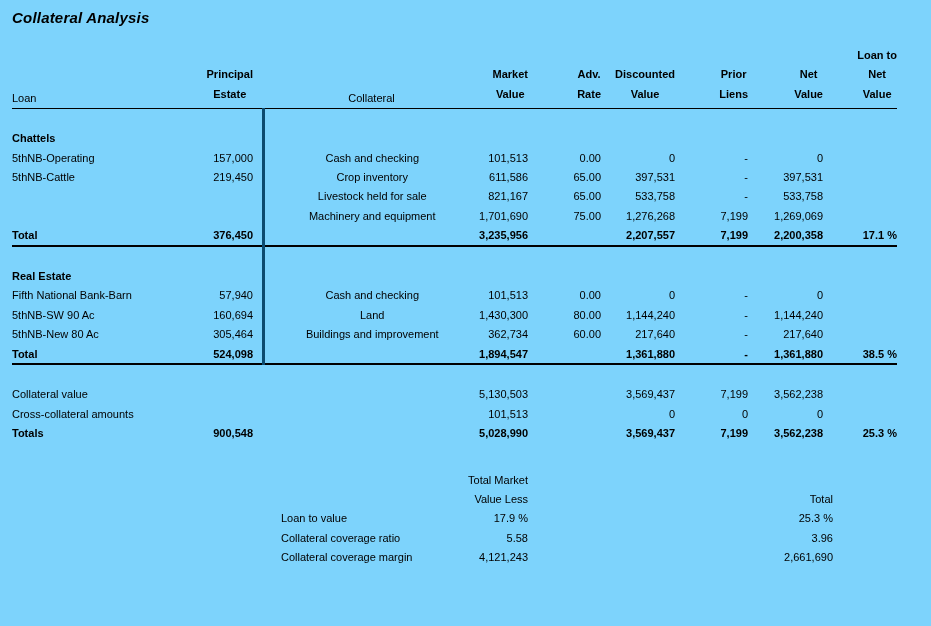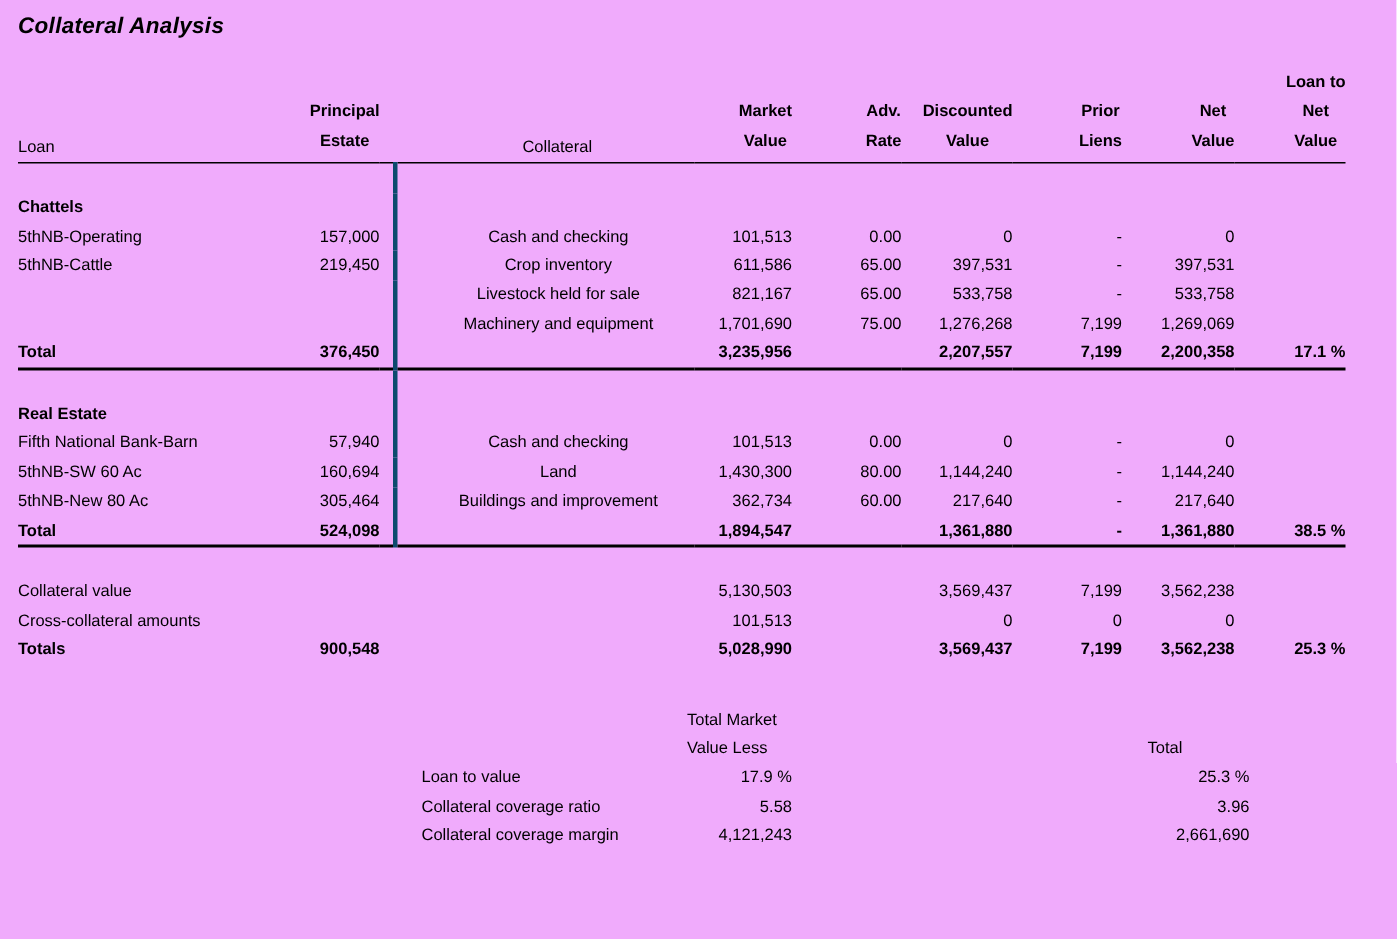--- a/index.html
+++ b/index.html
@@ -1,17 +1,17 @@
 <!DOCTYPE html>
 <html><head>
 <meta charset="utf-8">
 <style>
   html,body{margin:0;padding:0;background:#fff;}
   body{font-family:"Liberation Sans","DejaVu Sans",sans-serif;font-size:11px;color:#000;}
-  #page{position:relative;width:931px;height:626px;background:#f0abfc;overflow:hidden;}
+  #page{position:relative;width:931px;height:626px;background:#7dd3fc;overflow:hidden;}
   .title{position:absolute;left:12px;top:9px;font-size:15px;font-weight:bold;font-style:italic;letter-spacing:.2px;}
 
   table{border-collapse:collapse;table-layout:fixed;}
   td,th{padding:0;margin:0;overflow:hidden;white-space:nowrap;font-weight:normal;}
 
   
   #main{position:absolute;left:12px;top:46px;width:885px;}
   #main th{height:58px;vertical-align:bottom;padding-bottom:4px;border-bottom:1px solid #000;}
   #main td{height:19.4px;vertical-align:middle;}
   .hstack{display:inline-block;text-align:center;line-height:19.4px;font-weight:bold;}
@@ -24,21 +24,21 @@
   .total-row td{font-weight:bold;border-bottom:2px solid #000;}
   .summary-bold td{font-weight:bold;}
   tr.sp td{height:18px;}
   tr.sp2 td{height:16.5px;}
   tr.sp3 td{height:15px;}
 
   
   #footer{position:absolute;left:281px;top:470px;width:552px;}
   #footer td{height:19.4px;vertical-align:middle;}
   .fc-label{text-align:left;}
-  .fc-center{text-align:left;}
+  .fc-center{text-align:right;}
 </style>
 </head>
 <body>
 
 <div id="page">
 
   <div class="title">Collateral Analysis</div>
 
   <table id="main">
     <colgroup>
@@ -187,21 +187,21 @@
           <td></td>
         <td class="c-coll">Cash and checking</td>
         <td class="num">101,513</td>
         <td class="num">0.00</td>
         <td class="num">0</td>
         <td class="num">-</td>
         <td class="num">0</td>
           <td></td>
       </tr>
       <tr class="vline">
-        <td>5thNB-SW 60 Ac</td>
+        <td>5thNB-SW 90 Ac</td>
         <td class="num">160,694</td>
           <td></td>
         <td class="c-coll">Land</td>
         <td class="num">1,430,300</td>
         <td class="num">80.00</td>
         <td class="num">1,144,240</td>
         <td class="num">-</td>
         <td class="num">1,144,240</td>
           <td></td>
       </tr>

